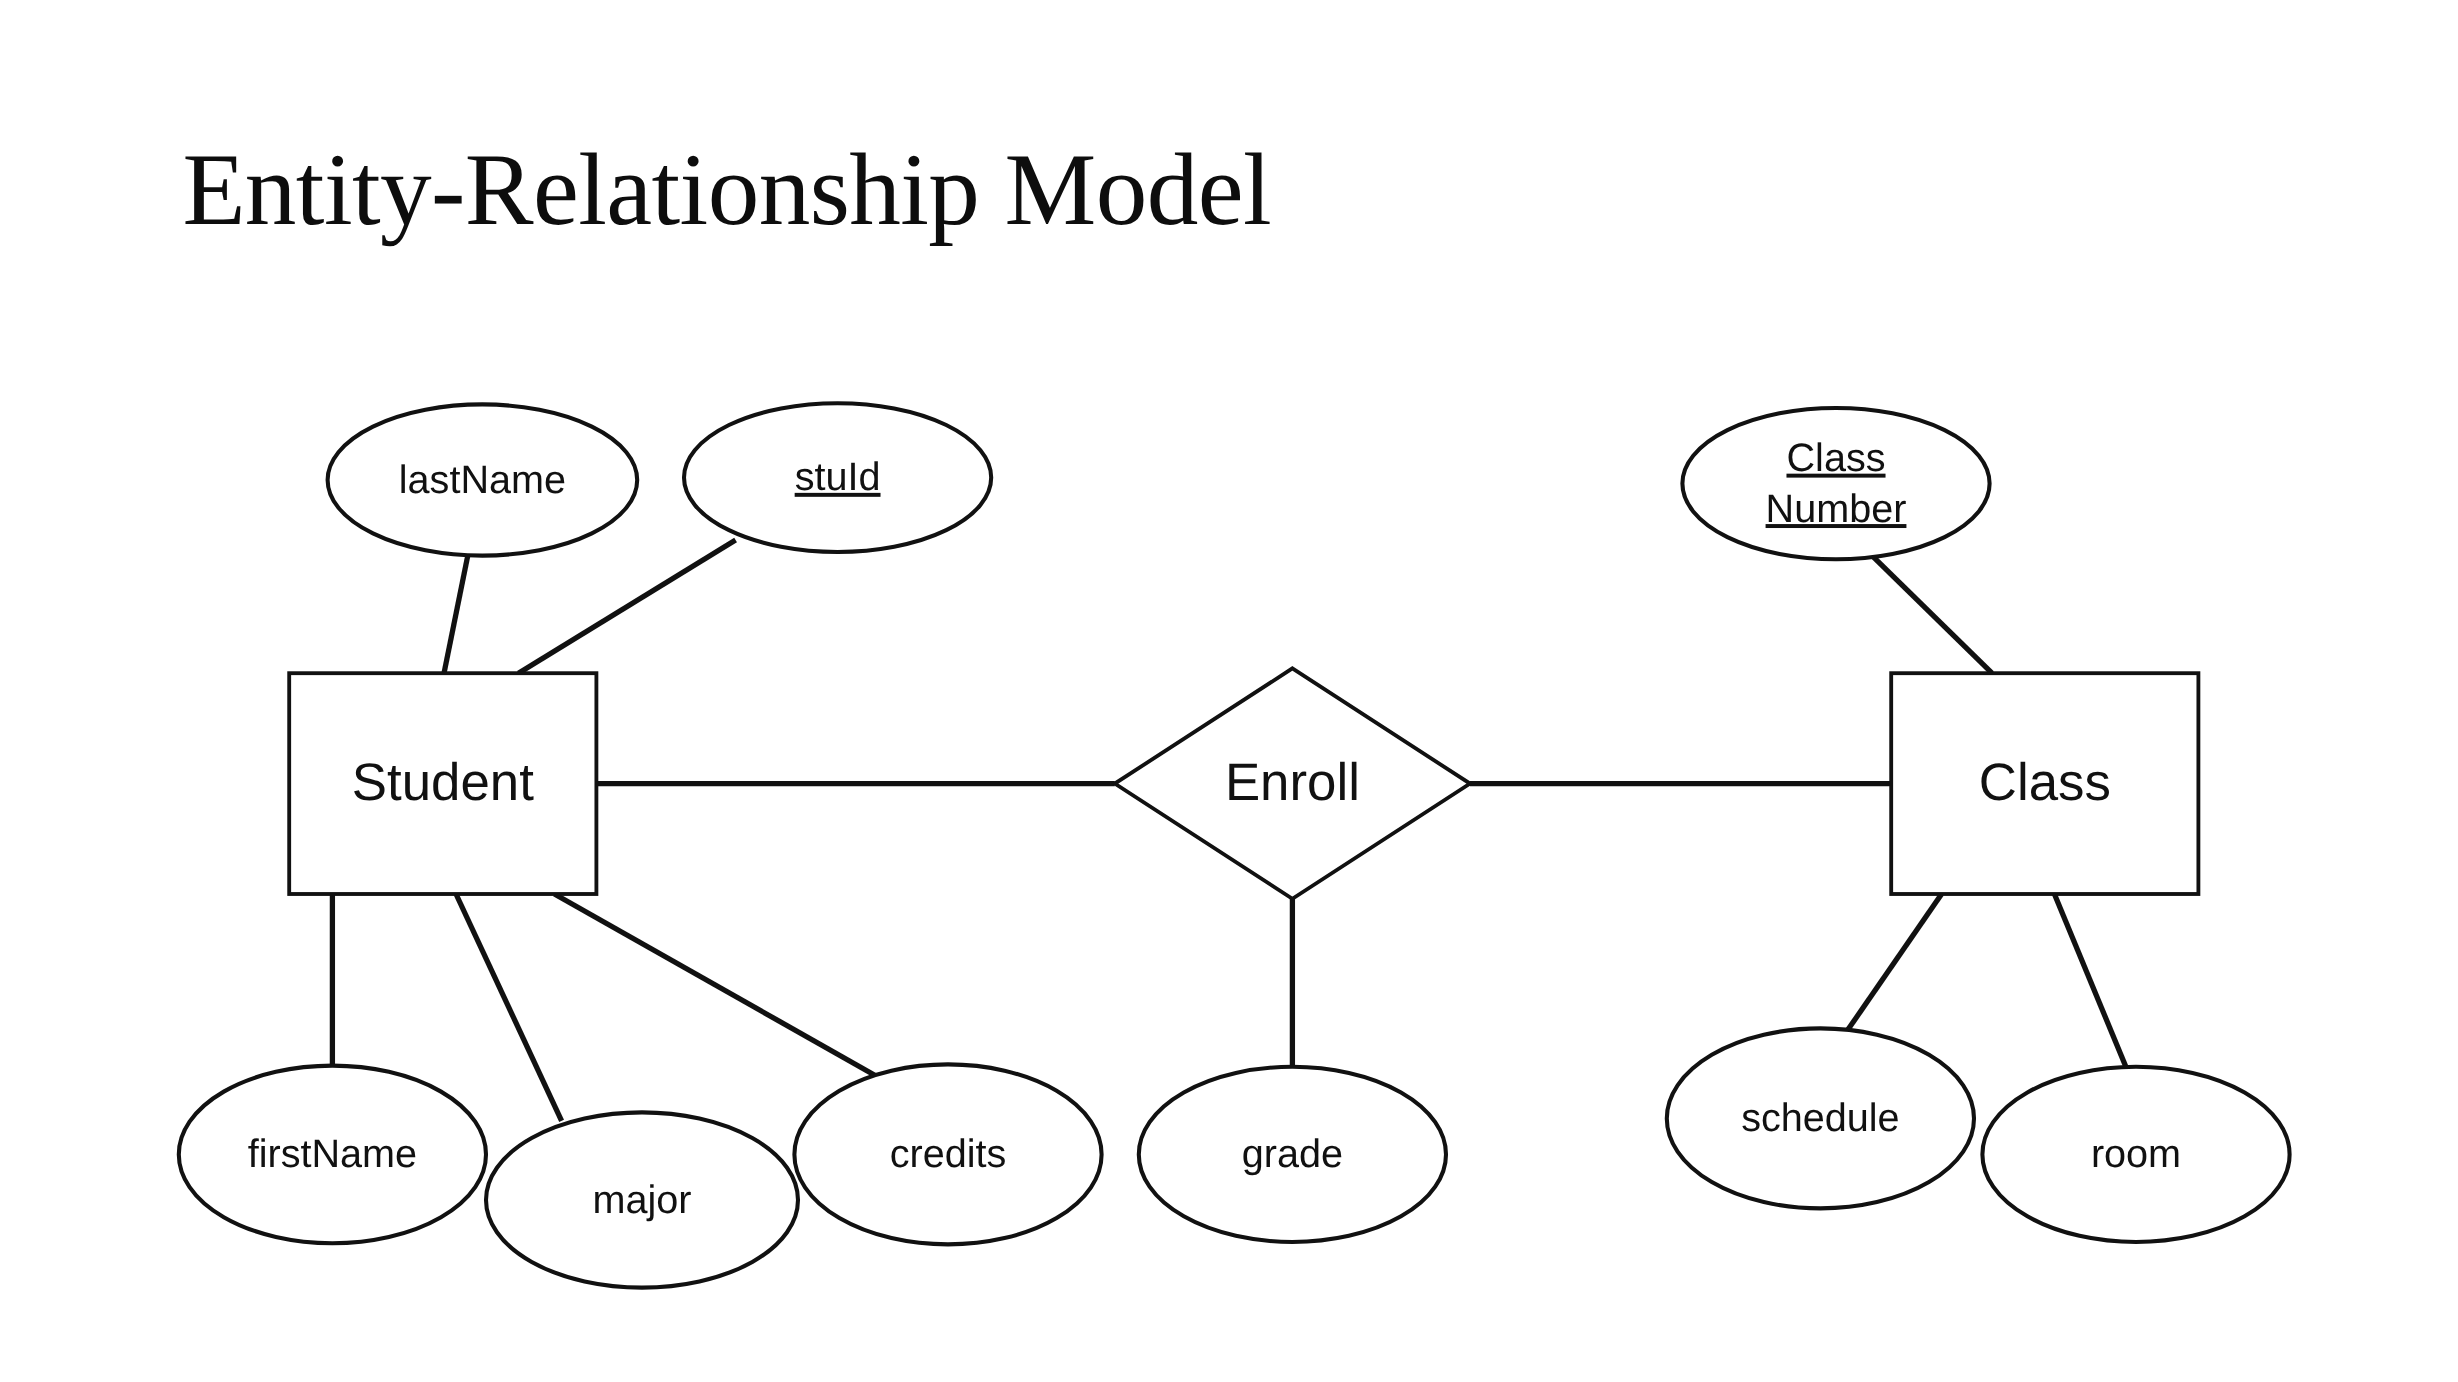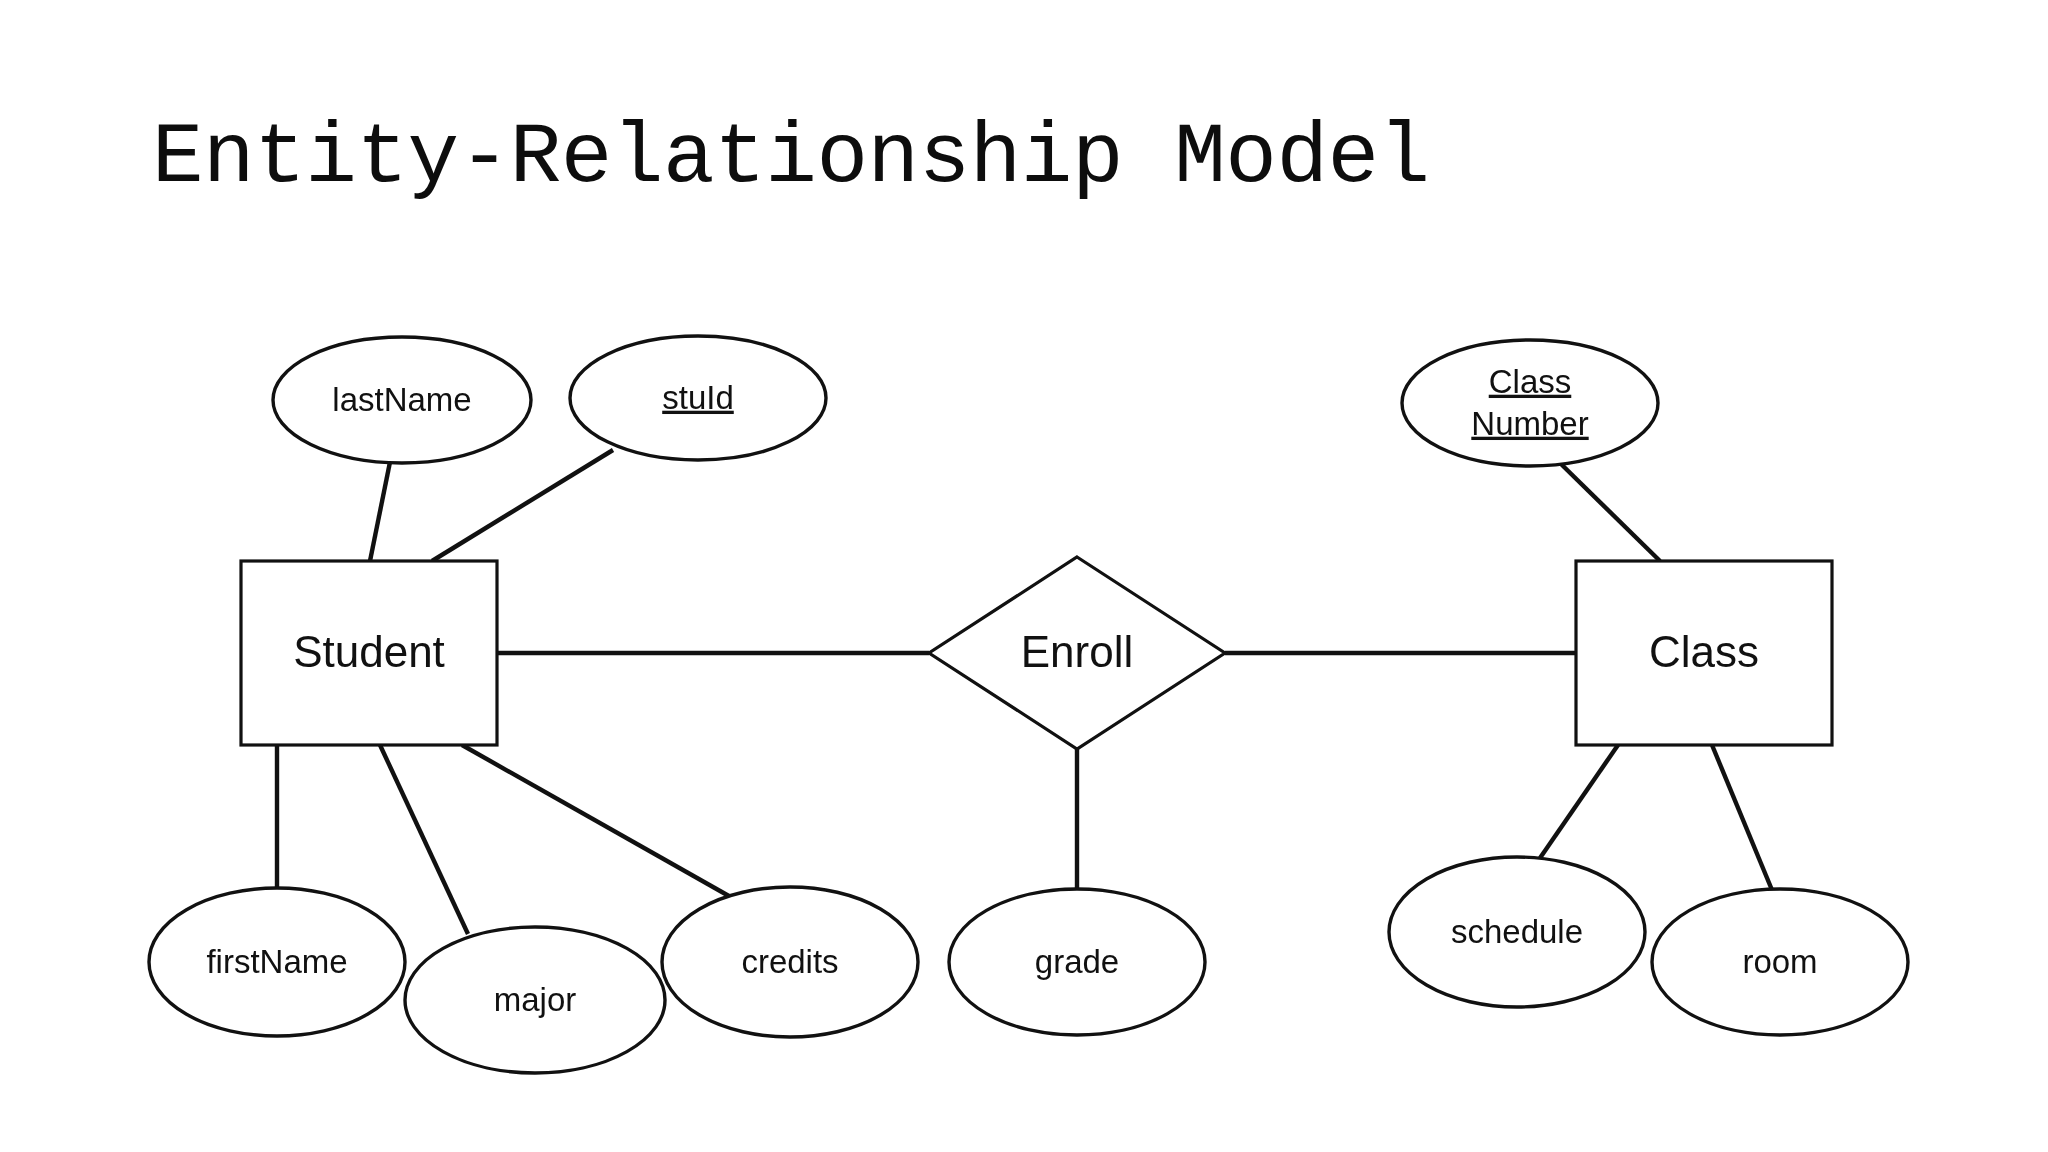--- a/index.html
+++ b/index.html
@@ -18,21 +18,21 @@
   #slide {
     position: relative;
     width: 2048px;
     height: 1152px;
     background: #ffffff;
   }
   #slide-title {
     position: absolute;
     left: 152px;
     top: 115px;
-    font-family: Liberation Mono, monospace;
+    font-family: Liberation Serif, serif;
     font-size: 86px;
     font-weight: 400;
     letter-spacing: -0.5px;
     color: #0d0d0d;
     white-space: nowrap;
     line-height: 1.0;
   }
   #er-canvas {
     position: absolute;
     left: 0;

